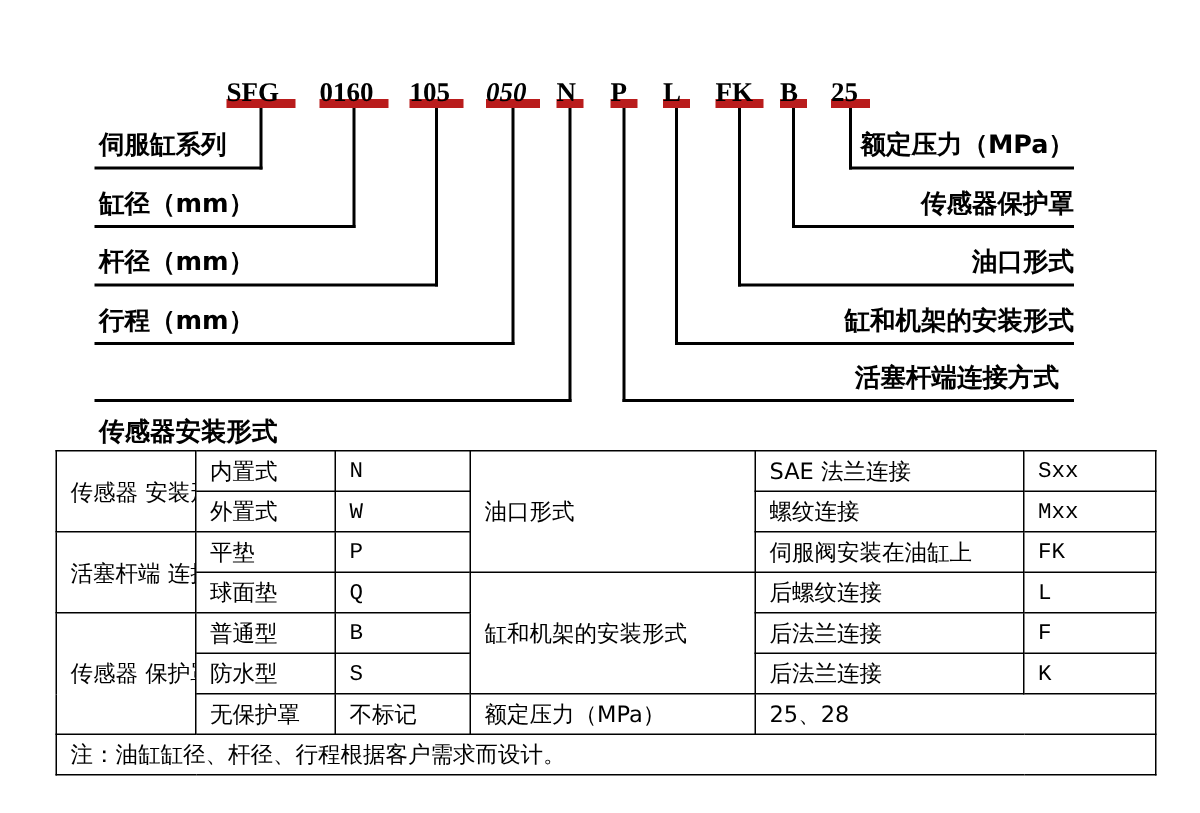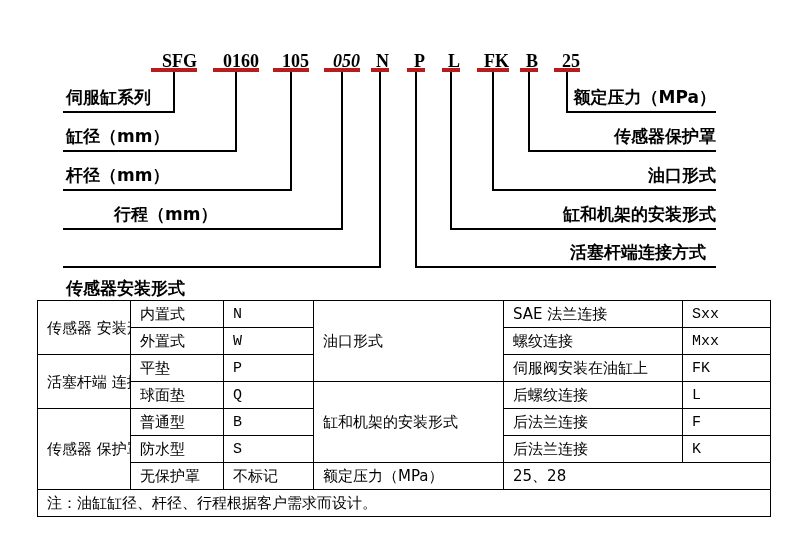--- a/index.html
+++ b/index.html
@@ -14,24 +14,24 @@
   
   .title {
     position: absolute; left: 45px; top: 16px;
     font-family: "Liberation Serif", "DejaVu Serif", serif;
     font-weight: 700; font-size: 19px; white-space: nowrap;
   }
 
   
   .code {
     position: absolute; top: 52px; height: 20px; line-height: 18px;
-    text-align: right;
+    text-align: left;
     font-family: "Liberation Serif", "DejaVu Serif", serif;
     font-weight: 700; font-size: 18px;
-    border-bottom: 4px solid #b91c1c;
+    border-bottom: 6px solid #b91c1c;
   }
   .vline { position: absolute; width: 2px; background: #000; top: 72px; }
   .hline { position: absolute; height: 2px; background: #000; }
   .dlabel {
     position: absolute; font-size: 17px; font-weight: 700;
     white-space: nowrap; line-height: 22px;
   }
   .dlabel.r { text-align: right; }
 
   
@@ -85,21 +85,21 @@
 
   <div class="hline" style="left:566px;top:111px;width:150px;"></div>
   <div class="hline" style="left:528px;top:150px;width:188px;"></div>
   <div class="hline" style="left:492px;top:189px;width:224px;"></div>
   <div class="hline" style="left:450px;top:228px;width:266px;"></div>
   <div class="hline" style="left:415px;top:266px;width:301px;"></div>
 
   <div class="dlabel" style="left:66px;top:125px;">缸径（mm）</div>
   <div class="dlabel" style="left:66px;top:86px;">伺服缸系列</div>
   <div class="dlabel" style="left:66px;top:164px;">杆径（mm）</div>
-  <div class="dlabel" style="left:66px;top:203px;margin-left:48px;">行程（mm）</div>
+  <div class="dlabel" style="left:66px;top:203px;">行程（mm）</div>
   <div class="dlabel" style="left:66px;top:241px;margin-top:36px;">传感器安装形式</div>
 
   <div class="dlabel r" style="right:84px;top:86px;">额定压力（MPa）</div>
   <div class="dlabel r" style="right:84px;top:125px;">传感器保护罩</div>
   <div class="dlabel r" style="right:84px;top:164px;">油口形式</div>
   <div class="dlabel r" style="right:84px;top:203px;">缸和机架的安装形式</div>
   <div class="dlabel r" style="right:94px;top:241px;">活塞杆端连接方式</div>
 
   <table class="sel">
     <colgroup>

